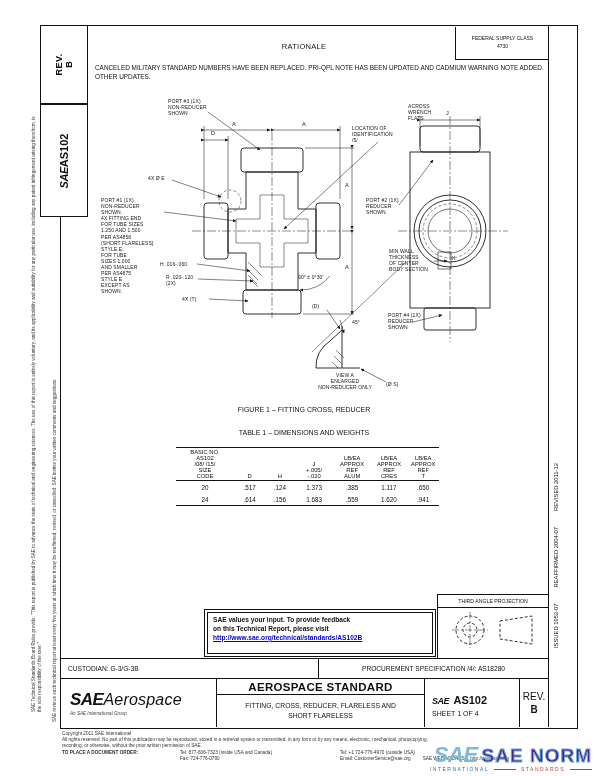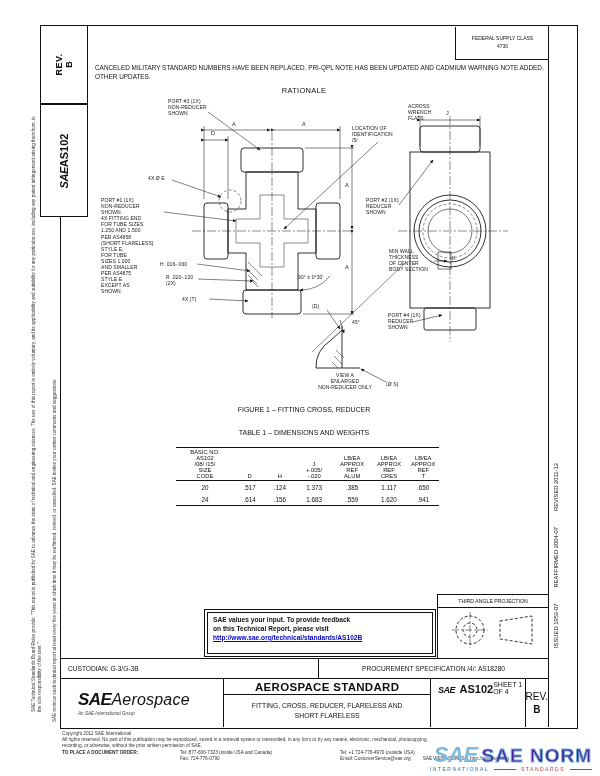--- a/index.html
+++ b/index.html
@@ -54,21 +54,21 @@
   </div>
 </div>
 
 <div class="abs ctr" style="left:455px;top:26.6px;width:93px;height:32px;border-left:1.2px solid #111;border-bottom:1.2px solid #111;">
   <div style="font-size:5px;line-height:1.5;text-align:center;">
     <span>FEDERAL SUPPLY CLASS</span><br>
     <span>4730</span>
   </div>
 </div>
 
-<div class="abs" style="left:62px;top:42px;width:484px;text-align:center;font-size:7.5px;letter-spacing:.3px;margin-top:44px;">RATIONALE</div>
+<div class="abs" style="left:62px;top:42px;width:484px;text-align:center;font-size:7.5px;letter-spacing:.3px;">RATIONALE</div>
 <div class="abs" style="left:95px;top:64px;width:452px;font-size:6.4px;line-height:1.35;">CANCELED MILITARY STANDARD NUMBERS HAVE BEEN REPLACED.  PRI-QPL NOTE HAS BEEN UPDATED AND CADMIUM WARNING NOTE ADDED.  OTHER UPDATES.</div>
 
 <svg width="600" height="776" viewBox="0 0 600 776">
   <defs>
     <marker id="ar" markerWidth="7" markerHeight="6" refX="6" refY="3" orient="auto">
       <path d="M0,0 L7,3 L0,6 Z" fill="#1a1a1a"></path>
     </marker>
   </defs>
   <g stroke="#1a1a1a" stroke-width="0.9" fill="none">
 
@@ -288,32 +288,32 @@
     </g>
   </svg>
 </div>
 
 <div class="abs" style="left:60px;top:658px;width:488px;height:21px;border-top:1.6px solid #111;border-bottom:1.6px solid #111;display:flex;box-sizing:border-box;">
   <div style="width:250px;border-right:1.4px solid #111;font-size:6.6px;display:flex;align-items:center;padding-left:8px;">CUSTODIAN:  G-3/G-3B</div>
   <div style="flex:1;font-size:6.6px;display:flex;align-items:center;justify-content:center;">PROCUREMENT SPECIFICATION /4/:  AS18280</div>
 </div>
 
 <div class="abs" style="left:60px;top:679px;width:488px;height:48px;display:flex;box-sizing:border-box;">
-  <div style="width:146px;border-right:1.4px solid #111;display:flex;flex-direction:column;justify-content:center;padding-left:18px;">
+  <div style="width:146px;border-right:1.4px solid #111;display:flex;flex-direction:column;justify-content:center;padding-left:10px;">
     <div style="white-space:nowrap;">
       <span class="sae-logo" style="font-size:17px;">SAE</span><span style="font-size:16px;font-style:italic;font-weight:300;letter-spacing:.2px;">Aerospace</span>
     </div>
     <div style="font-size:4.6px;font-style:italic;color:#444;margin-top:1px;">An SAE International Group</div>
   </div>
   <div style="width:207px;border-right:1.4px solid #111;display:flex;flex-direction:column;">
     <div style="font-size:11.5px;font-weight:bold;text-align:center;border-bottom:1.2px solid #111;padding:2px 0 1px;letter-spacing:.3px;">AEROSPACE STANDARD</div>
     <div class="pre" style="font-size:6.8px;text-align:center;flex:1;display:flex;align-items:center;justify-content:center;line-height:1.4;">FITTING, CROSS, REDUCER, FLARELESS AND
 SHORT FLARELESS</div>
   </div>
-  <div style="width:87px;border-right:1.4px solid #111;display:flex;flex-direction:row;justify-content:flex-start;padding-left:7px;">
+  <div style="width:87px;border-right:1.4px solid #111;display:flex;flex-direction:column;justify-content:center;padding-left:7px;">
     <div style="white-space:nowrap;">
       <span class="sae-logo" style="font-size:9px;">SAE</span>
       <span style="font-size:11px;font-weight:bold;">AS102</span>
     </div>
     <div style="font-size:7px;margin-top:2px;">SHEET 1 OF 4</div>
   </div>
   <div style="flex:1;display:flex;flex-direction:column;align-items:center;justify-content:center;font-size:10px;line-height:1.3;">
     <span>REV.</span>
     <span style="font-weight:bold;">B</span>
   </div>

